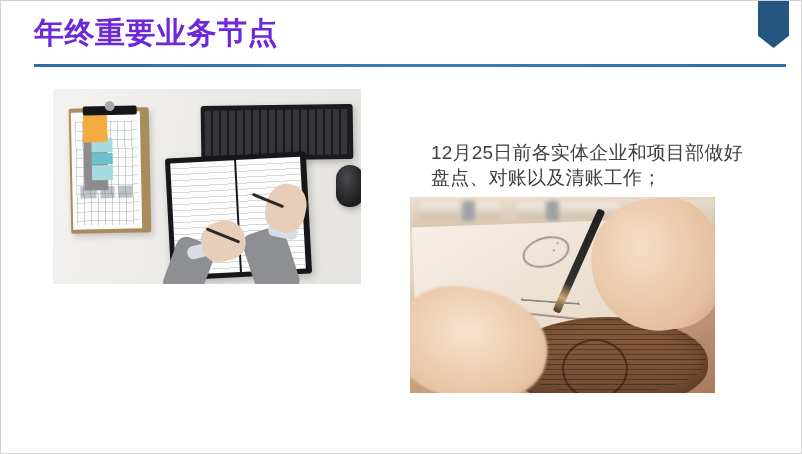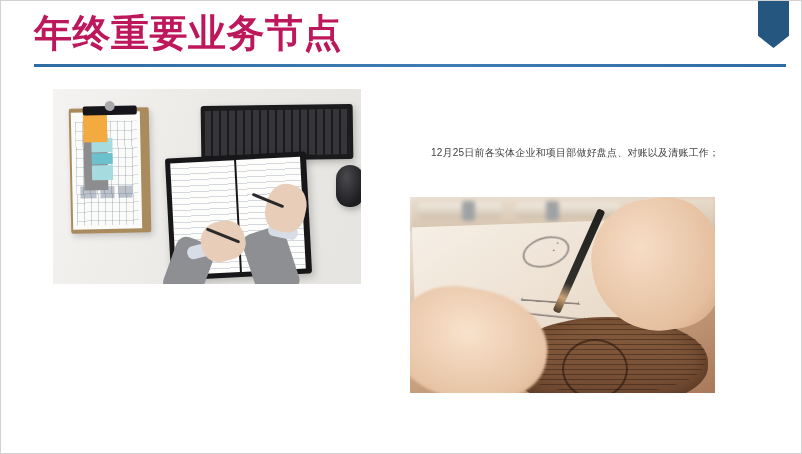--- a/index.html
+++ b/index.html
@@ -18,24 +18,24 @@
     box-sizing: border-box;
     border: 1px solid #d2d2d2;
     overflow: hidden;
   }
 
   
   #title {
     position: absolute;
     left: 33px;
     top: 12px;
-    font-size: 38px;
+    font-size: 30px;
     line-height: 40px;
     font-weight: bold;
-    color: #be185d;
+    color: #6d28d9;
     letter-spacing: 0.5px;
     white-space: nowrap;
   }
 
   
   #title-rule {
     position: absolute;
     left: 33px;
     top: 63px;
     width: 752px;
@@ -350,21 +350,21 @@
     width: 116px; height: 7px;
     background: rgba(210,215,220,.75);
     transform: rotate(12deg);
     filter: blur(.6px);
   }
 
   
   .caption {
     position: absolute;
     color: #3f3f3f;
-    font-size: 10px;
+    font-size: 19px;
     line-height: 25px;
     letter-spacing: .2px;
   }
   #caption-left {
     left: 88px;
     top: 298px;
     width: 290px;
   }
   #caption-right {
     left: 430px;

